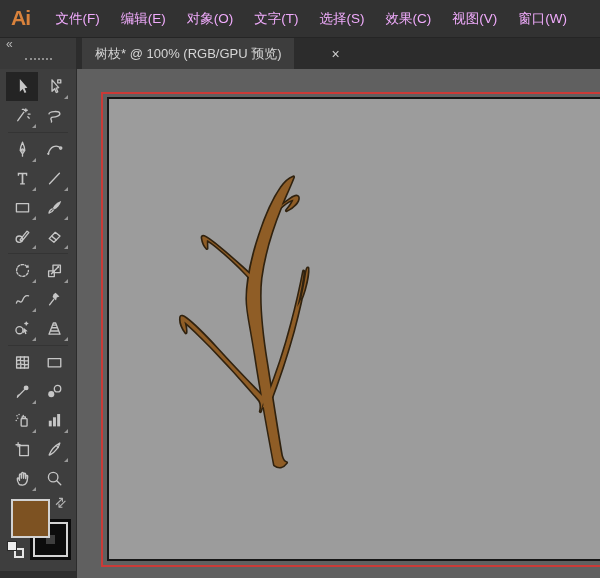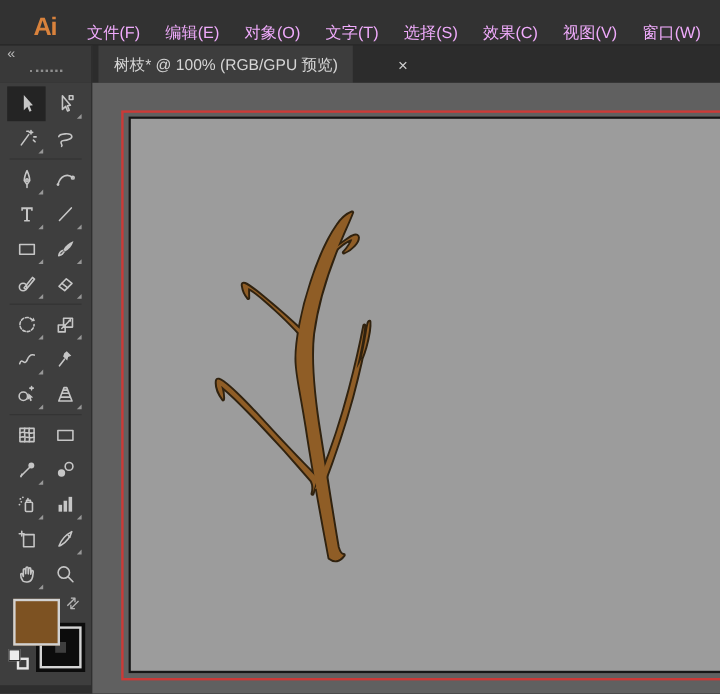--- a/index.html
+++ b/index.html
@@ -1,21 +1,21 @@
 <!DOCTYPE html>
 <html><head>
 <meta charset="utf-8">
 <style>
   * { margin:0; padding:0; box-sizing:border-box; }
   html,body { width:600px; height:578px; overflow:hidden; background:#323232;
     font-family:"Liberation Sans", sans-serif; }
 
   
-  .menubar { height:38px; display:flex; align-items:flex-end; background:#323232;
-    border-bottom:1px solid #252525;padding-left:17px; }
+  .menubar { height:38px; display:flex; align-items:center; background:#323232;
+    border-bottom:1px solid #252525; }
   .ai-logo { color:#d9823c; font-size:21px; font-weight:bold; padding:0 15px 2px 11px; letter-spacing:-1px; }
   .menu-item { color:#f0abfc; font-size:13.5px; padding:0 10.5px; cursor:default; white-space:nowrap; }
 
   
   .subbar { height:31px; display:flex; }
   .tb-header { width:77px; background:#393939; position:relative; border-right:1px solid #2c2c2c; }
   .collapse-btn { position:absolute; left:6px; top:0px; color:#b9b9b9; font-size:12px; line-height:13px; }
   .drag-dots { position:absolute; left:25px; top:20px; width:27px; border-top:2px dotted #8f8f8f; }
   .tabbar { flex:1; background:#2c2c2c; display:flex; }
   .doc-tab { margin-left:5px; width:212px; background:#3d3d3d; color:#d5d5d5; font-size:13px;

